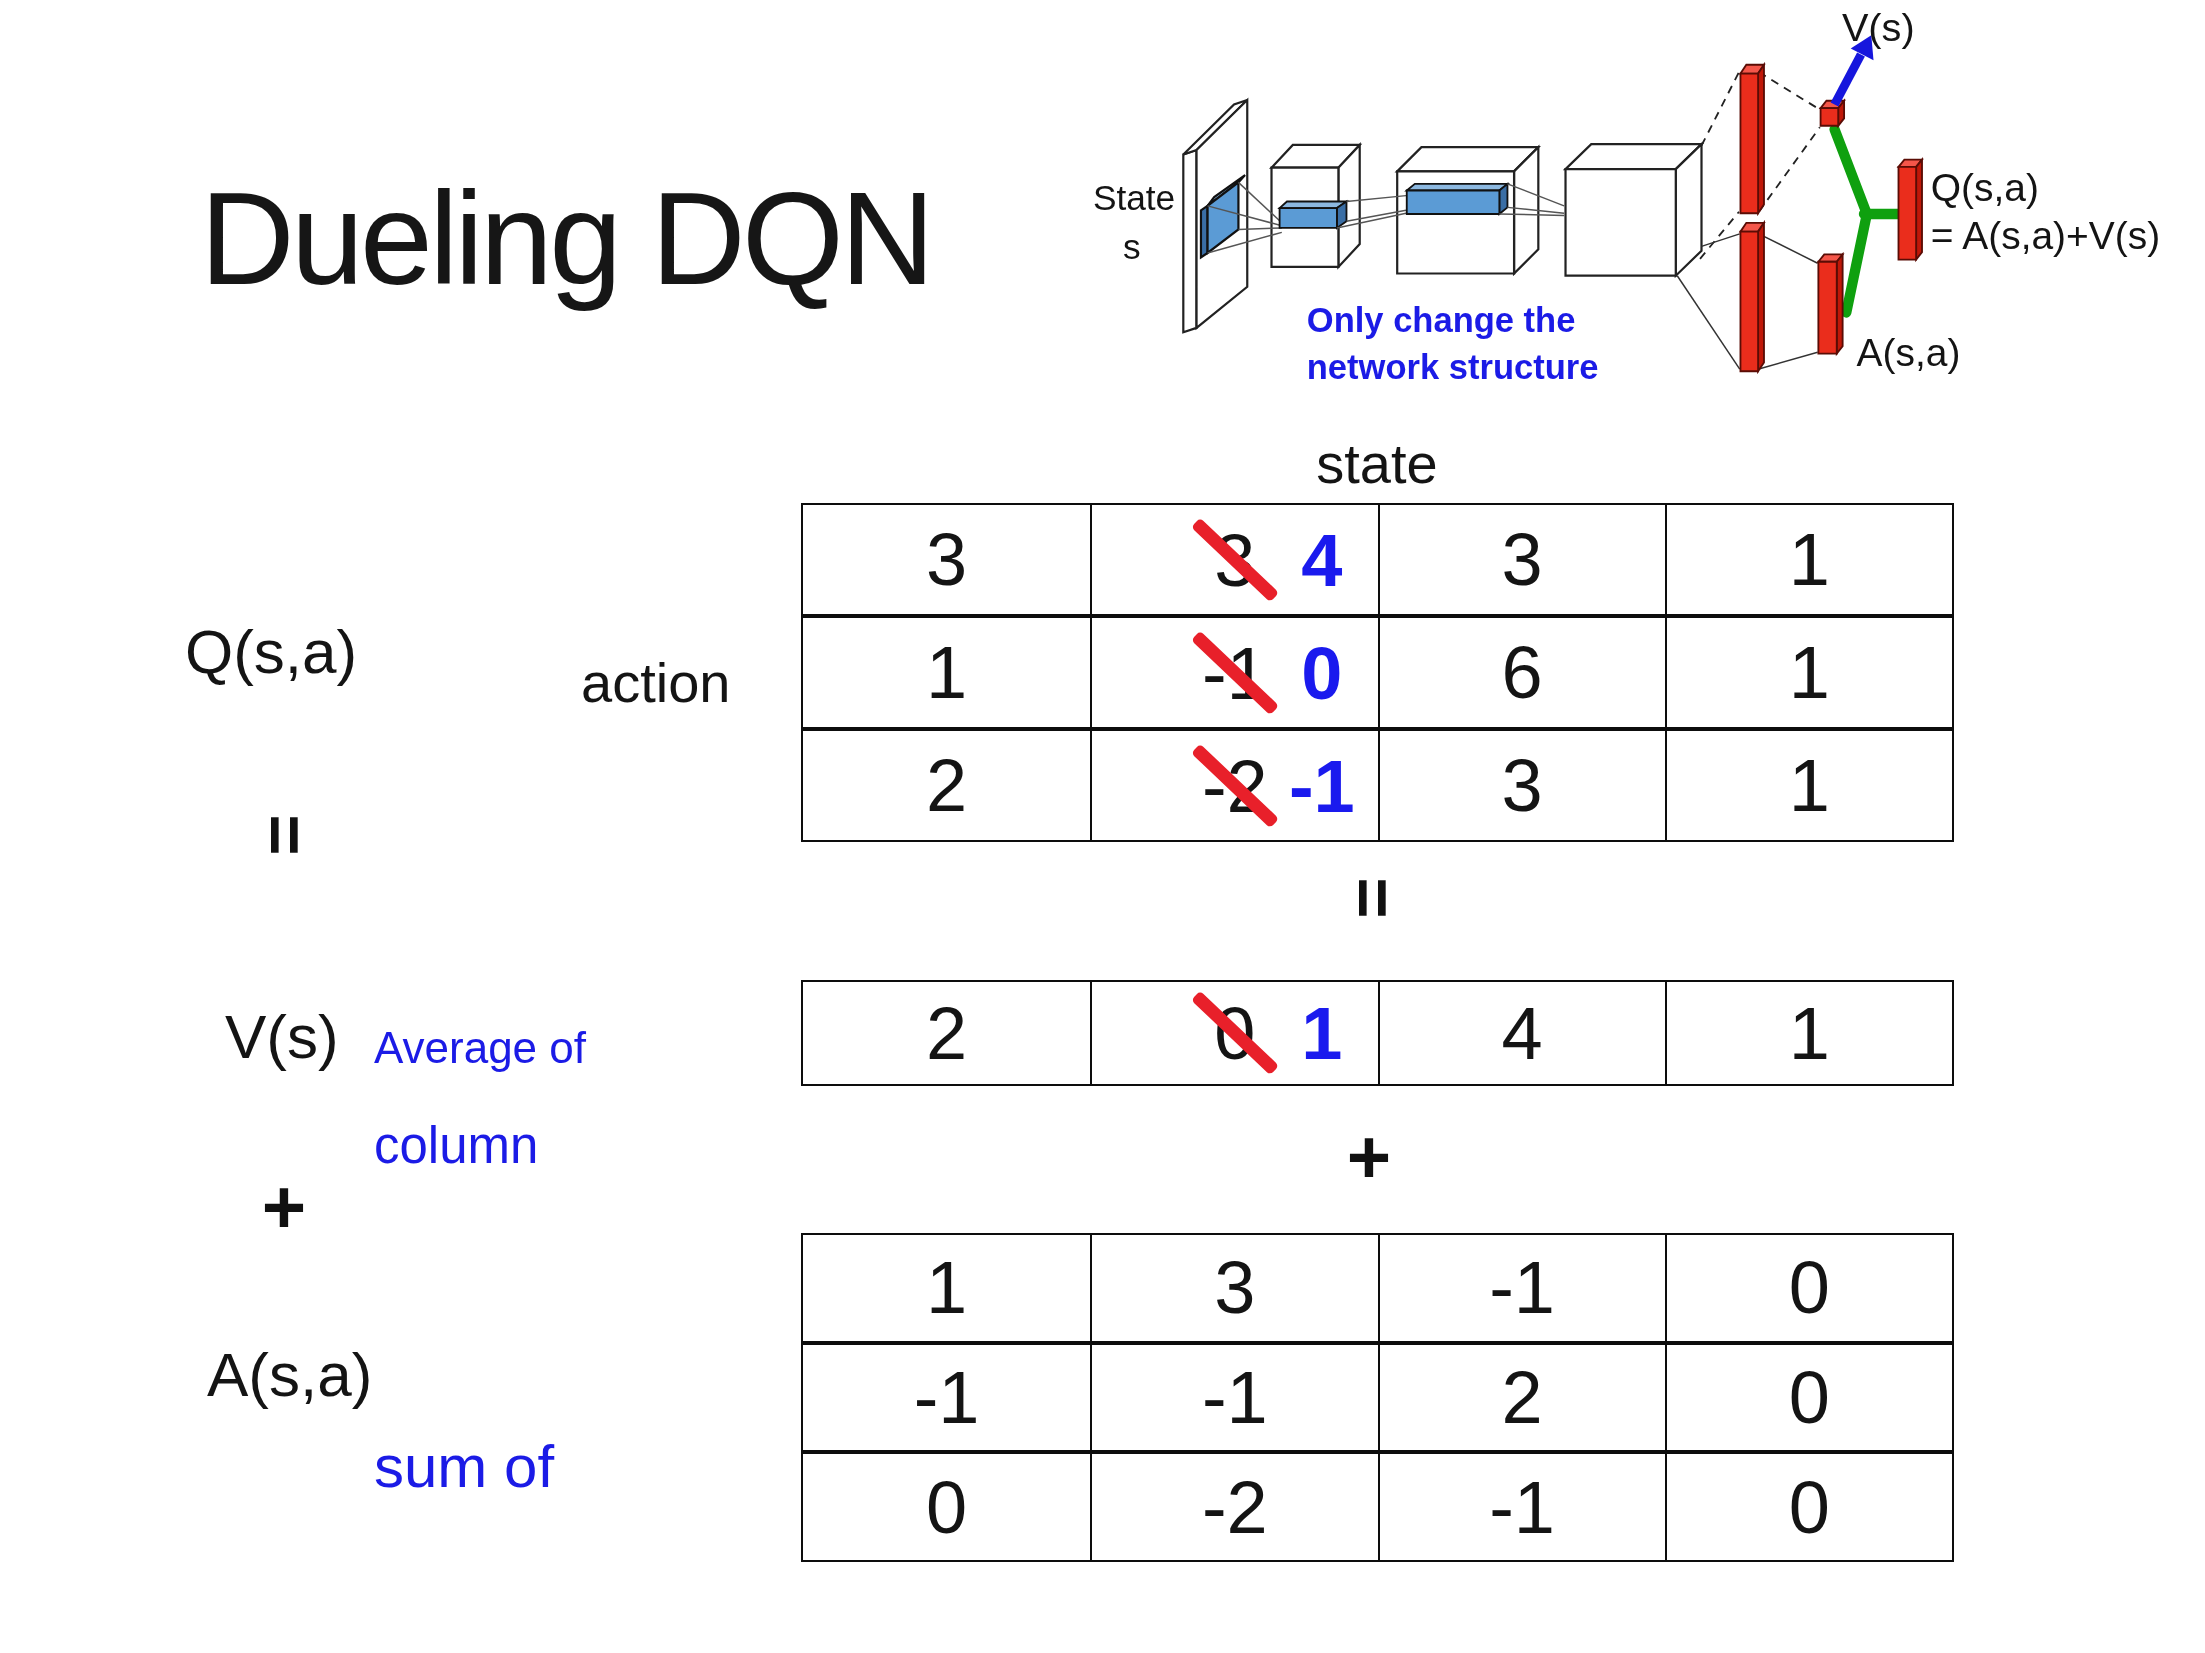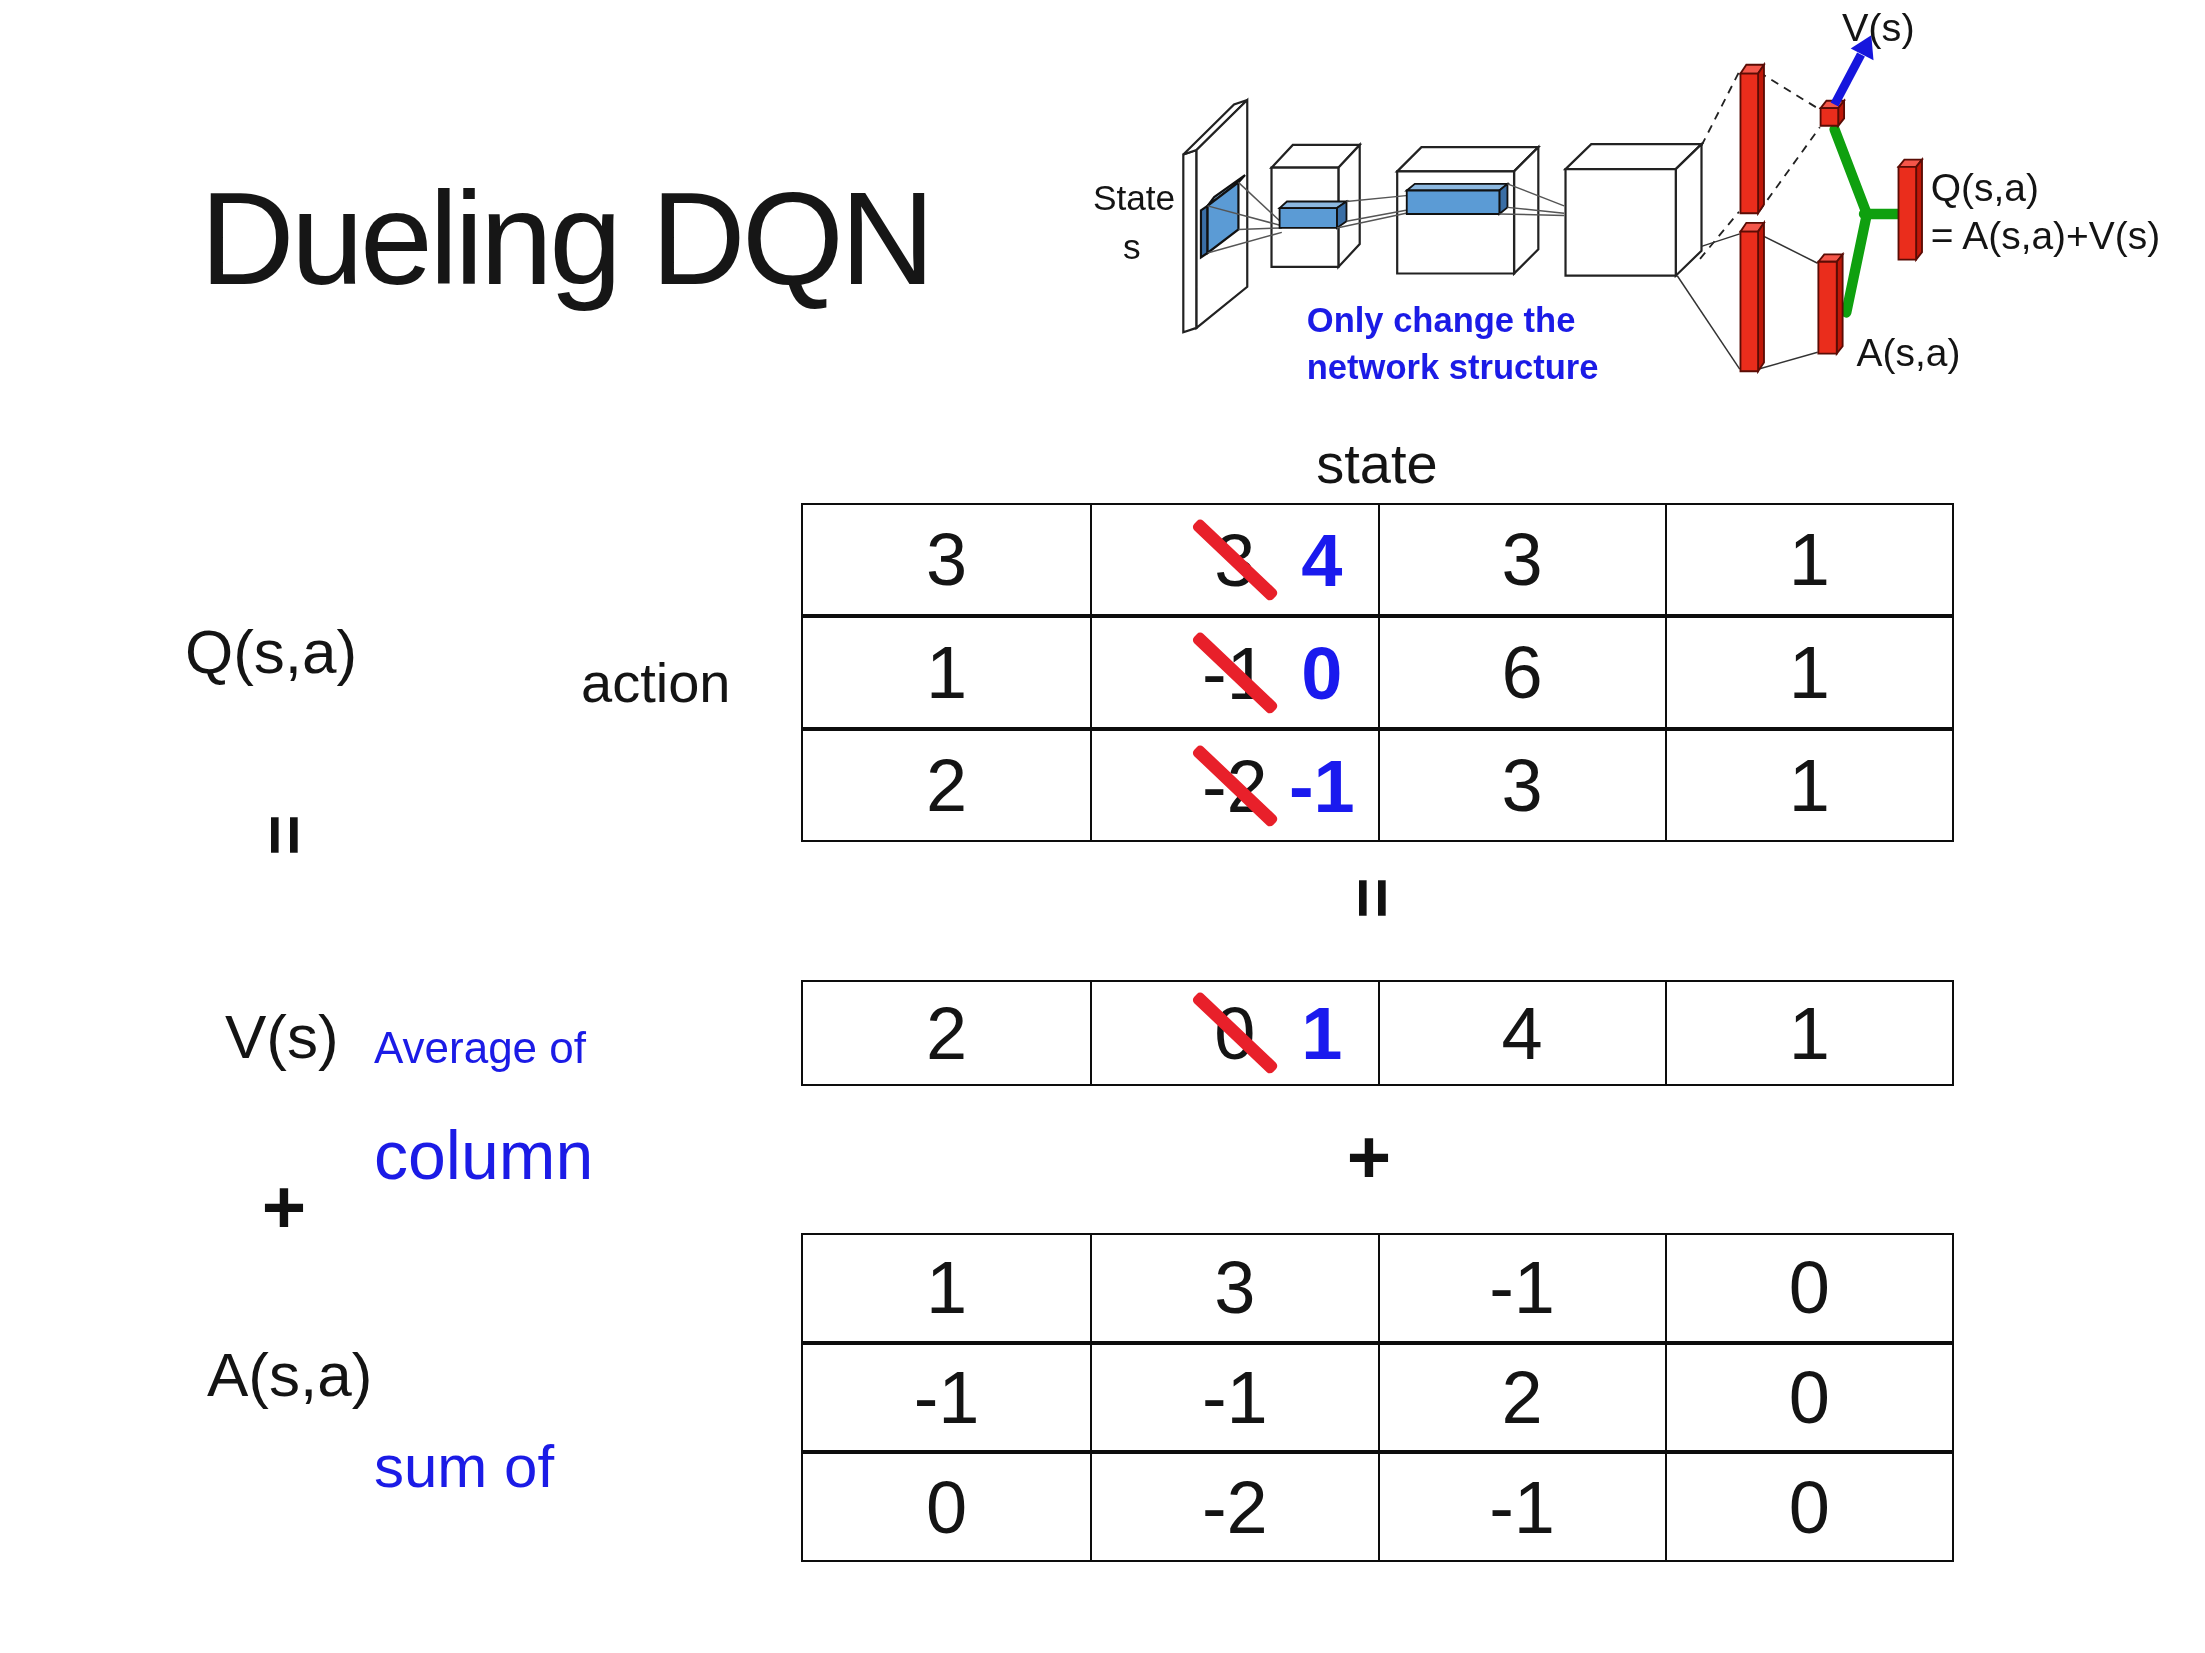--- a/index.html
+++ b/index.html
@@ -160,21 +160,21 @@
     <text x="348" y="516" font-size="47" font-weight="bold" fill="#1b1be6">network structure</text>
   </svg>
 
   <div class="abs lbl" style="left:1285px;top:431px;width:184px;text-align:center;font-size:56px;">state</div>
   <div class="abs lbl" style="left:581px;top:650px;width:198px;font-size:56px;">action</div>
 
   <div class="abs lbl" style="left:185px;top:616px;font-size:62px;">Q(s,a)</div>
   <div class="abs rot-eq" style="left:285px;top:835px;">=</div>
   <div class="abs lbl" style="left:225px;top:1001px;font-size:62px;">V(s)</div>
   <div class="abs blue-note" style="left:374px;top:1023px;font-size:44px;">Average of</div>
-  <div class="abs blue-note" style="left:374px;top:1116px;font-size:68px;">column</div>
+  <div class="abs blue-note" style="left:374px;top:1116px;font-size:51px;">column</div>
   <div class="abs plus" style="left:284px;top:1210px;">+</div>
   <div class="abs lbl" style="left:207px;top:1339px;font-size:62px;">A(s,a)</div>
   <div class="abs blue-note" style="left:374px;top:1432px;font-size:60px;text-align:right;">sum of</div>
 
   <div class="abs rot-eq" style="left:1373px;top:898px;">=</div>
   <div class="abs plus" style="left:1369px;top:1160px;">+</div>
 
   <div class="tbl" id="q-table" style="left:801px;top:503px;width:1153px;height:339px;">
     <div class="cell">
         <span>3</span>

